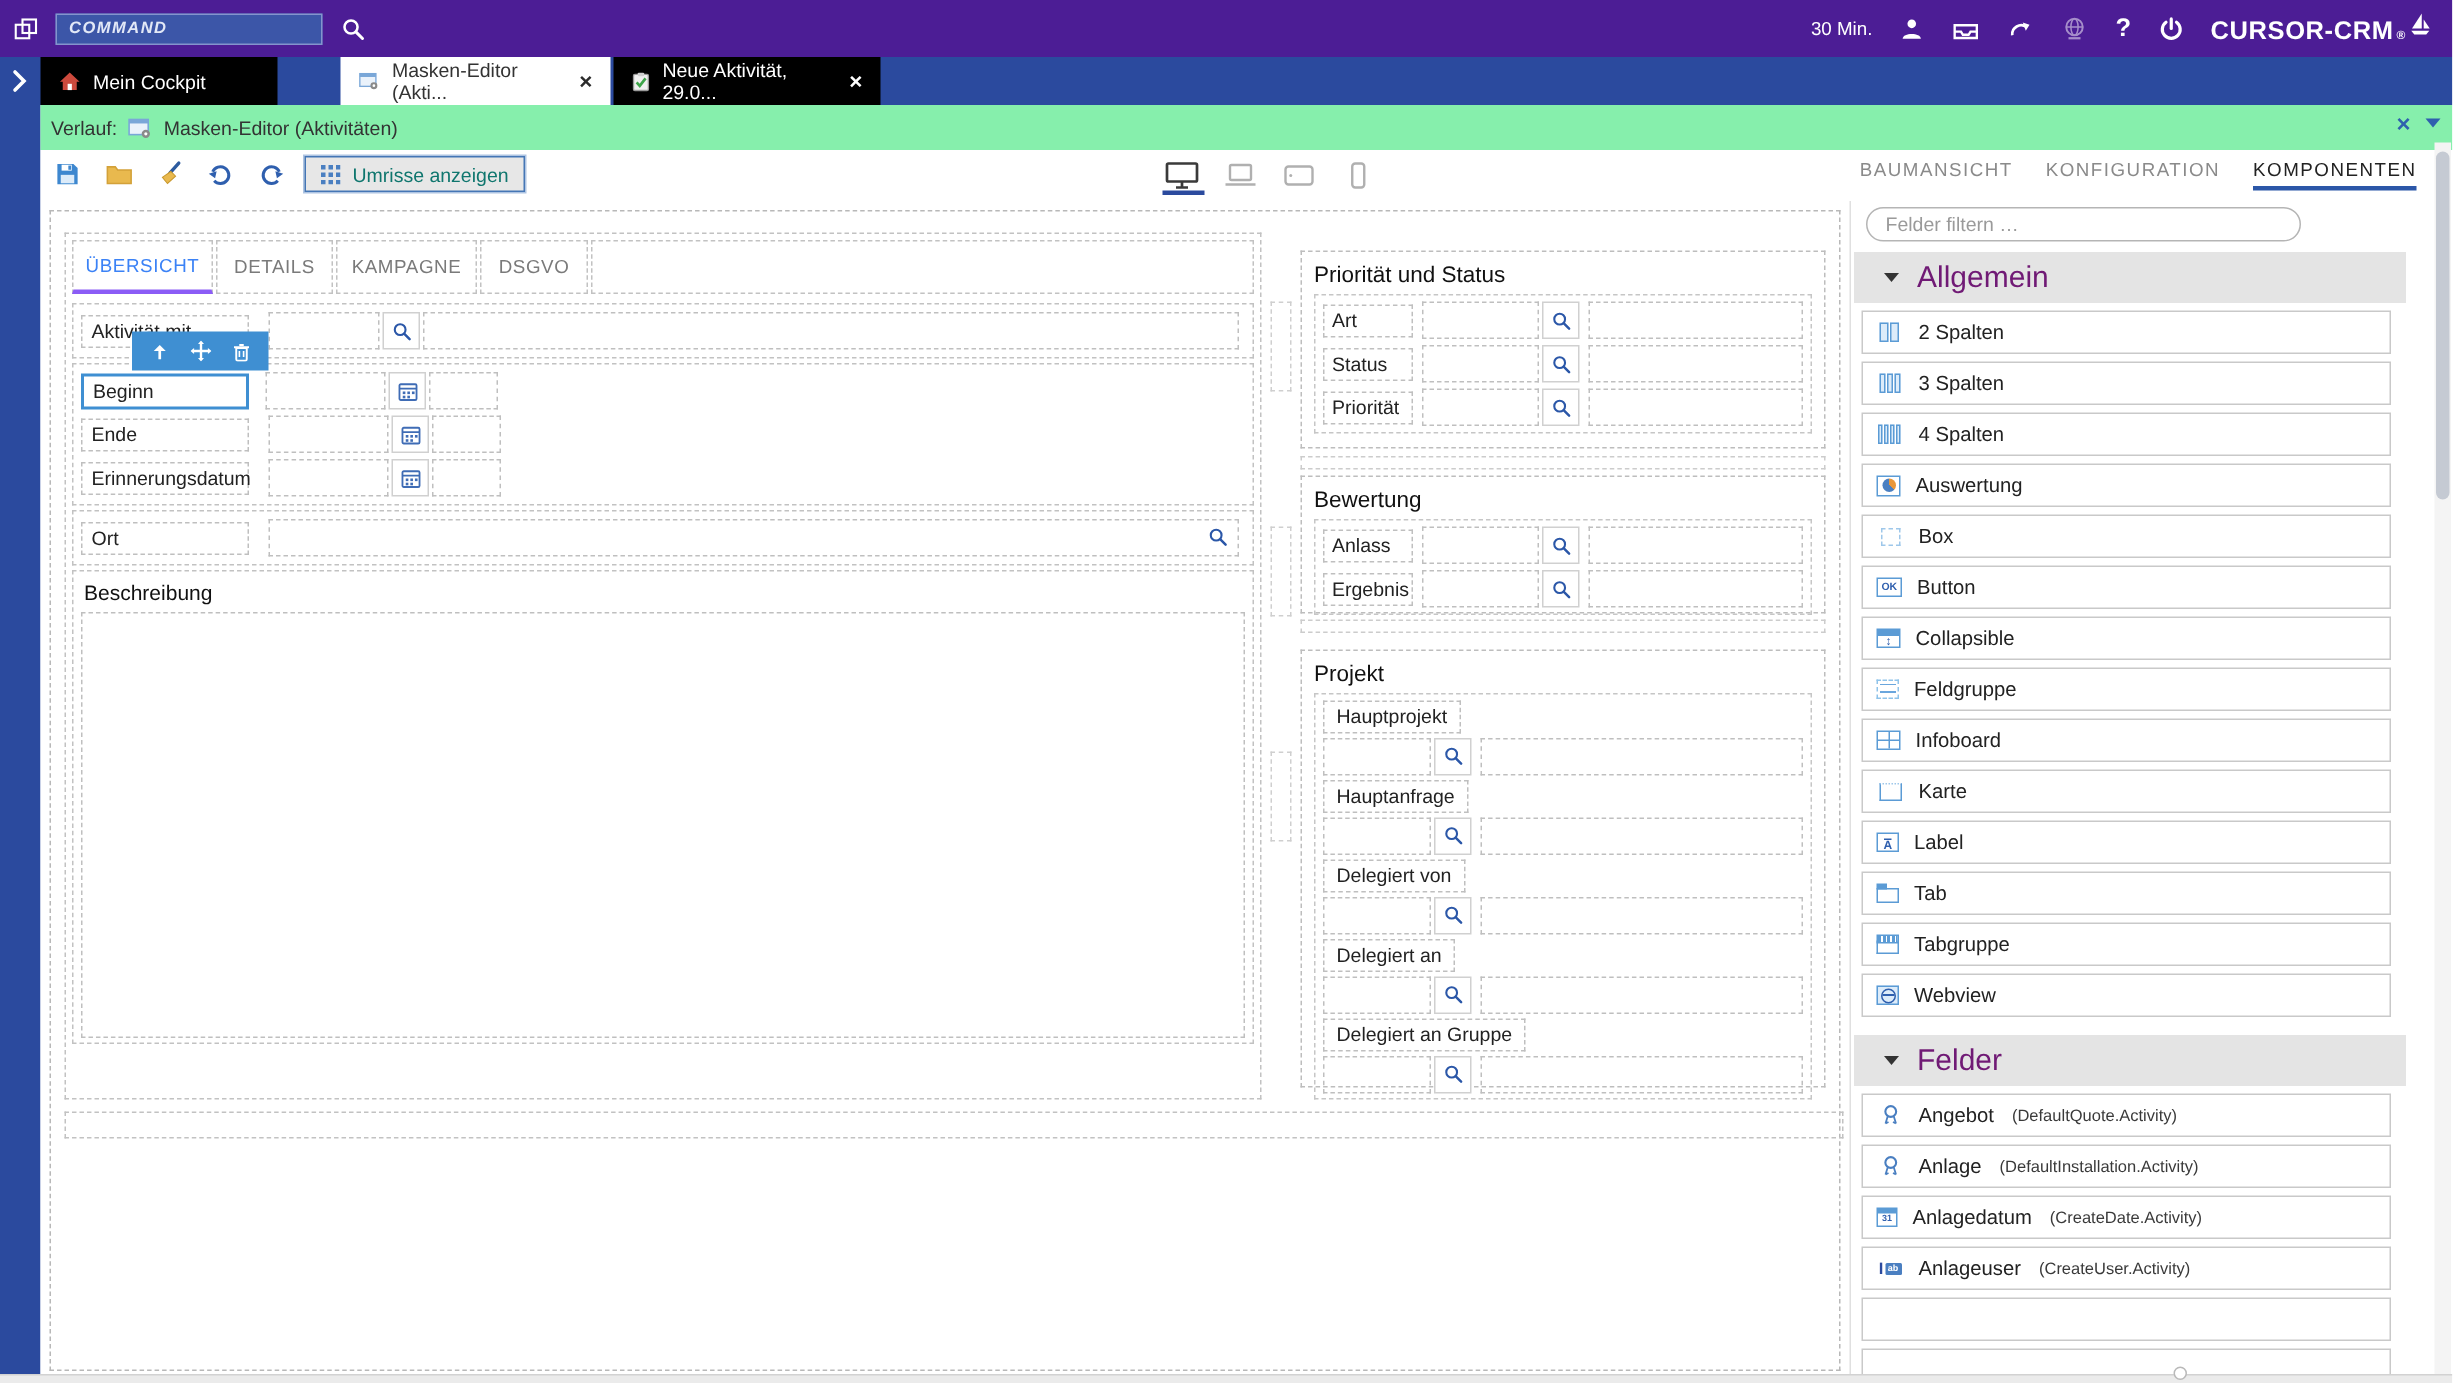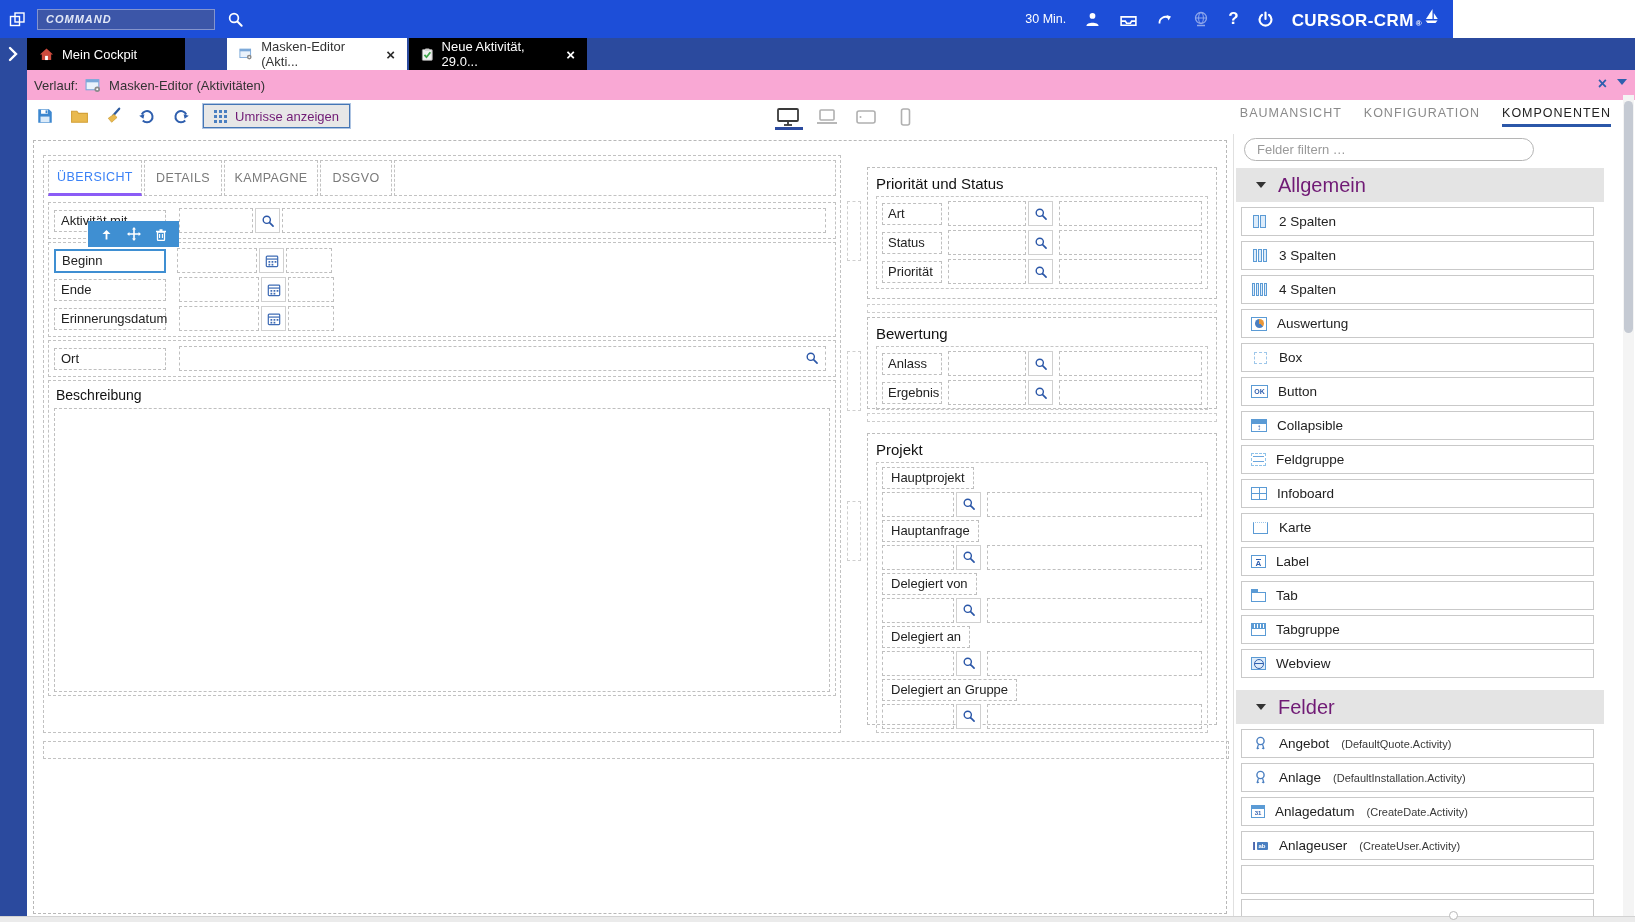--- a/index.html
+++ b/index.html
@@ -1,21 +1,21 @@
 <!DOCTYPE html>
 <html><head>
 <meta charset="utf-8">
 <style>
   * { margin:0; padding:0; box-sizing:border-box; }
   html,body { width:1635px; height:922px; overflow:hidden; background:#fff;
     font-family:"Liberation Sans", sans-serif; }
   .page { position:relative; width:1635px; height:922px; background:#fff; overflow:hidden; }
 
   
-  .topbar { position:absolute; left:0; top:0; width:1453px; height:38px; background:#1d4ed8;
+  .topbar { position:absolute; left:0; top:0; width:1635px; height:38px; background:#4c1d95;
     display:flex; align-items:center; padding:0 14px 0 8px; color:#fff; }
   .cmd { width:178px; height:21px; background:#3c56a8; border:1px solid #8494cd; color:#eef2fb;
     font-style:italic; font-weight:bold; font-size:11px; letter-spacing:1px; padding:0 8px;
     font-family:"Liberation Sans", sans-serif; outline:none; margin-left:10px; }
   .cmd::placeholder { color:#e2e8f7; font-style:italic; font-weight:bold; letter-spacing:1px; }
   .top-search { margin-left:12px; display:flex; align-items:center; color:#fff; }
   .top-right { margin-left:auto; display:flex; align-items:center; gap:18px; }
   .timer { font-size:12.5px; color:#fff; }
   .tico { display:flex; align-items:center; color:#fff; }
   .tico.dim { opacity:.5; }
@@ -31,31 +31,31 @@
     color:#fff; font-size:13px; cursor:default; }
   .tab.active { background:#fff; color:#333; }
   .tab .close { font-weight:bold; font-size:15px; line-height:1; margin-left:6px; }
   .tab.active .close { color:#2b2b2b; }
   .tab1 { width:158px; } .tab2 { width:180px;margin-left:40px; } .tab3 { width:178px; }
 
   
   .leftstrip { position:absolute; left:0; top:70px; width:27px; height:846px; background:#2b4a9e; }
 
   
-  .hist { position:absolute; left:27px; top:70px; right:0; height:30px; background:#f9a8d4;
+  .hist { position:absolute; left:27px; top:70px; right:0; height:30px; background:#86efac;
     display:flex; align-items:center; gap:7px; padding-left:7px; font-size:13px; color:#333; }
   .hist-close { position:absolute; right:28px; top:5px; color:#2f5fae; font-weight:bold; font-size:16px; }
   .hist-caret { position:absolute; right:8px; top:9px; width:0; height:0;
     border-left:5px solid transparent; border-right:5px solid transparent; border-top:6px solid #2f5fae; }
 
   .toolrow { position:absolute; left:27px; top:100px; right:0; height:34px; background:#fff; }
   .tool-left { position:absolute; left:6px; top:4px; display:flex; align-items:center; gap:10px; }
   .tbtn { width:24px; height:24px; display:flex; align-items:center; justify-content:center; }
   .outline-btn { height:24px; display:flex; align-items:center; gap:8px; padding:0 10px;
-    background:#e7e7e7; border:1px solid #4576b5; box-shadow:0 0 0 1px #aec4e2; font-size:13px; color:#701a75; }
+    background:#e7e7e7; border:1px solid #4576b5; box-shadow:0 0 0 1px #aec4e2; font-size:13px; color:#0f766e; }
   .devices { position:absolute; left:748px; top:2px; display:flex; gap:13px; align-items:flex-end; height:26px; }
   .dev { display:flex; align-items:center; justify-content:center; width:26px; height:22px; }
   .dev-underline { position:absolute; left:748px; top:27px; width:28px; height:3px; background:#2b4a9e; }
   .viewmenu { position:absolute; right:24px; top:6px; display:flex; gap:22px; font-size:12.5px;
     letter-spacing:1px; color:#8a8a8a; }
   .viewmenu .active-view { color:#222; border-bottom:3px solid #2b57a8; padding-bottom:4px; }
 
   
   .canvas { position:absolute; left:27px; top:134px; width:1206px; height:782px; background:#fff; }
   .canvas-outer { position:absolute; left:6px; top:6px; width:1194px; height:774px; border:1px dashed #b8b8b8; }

